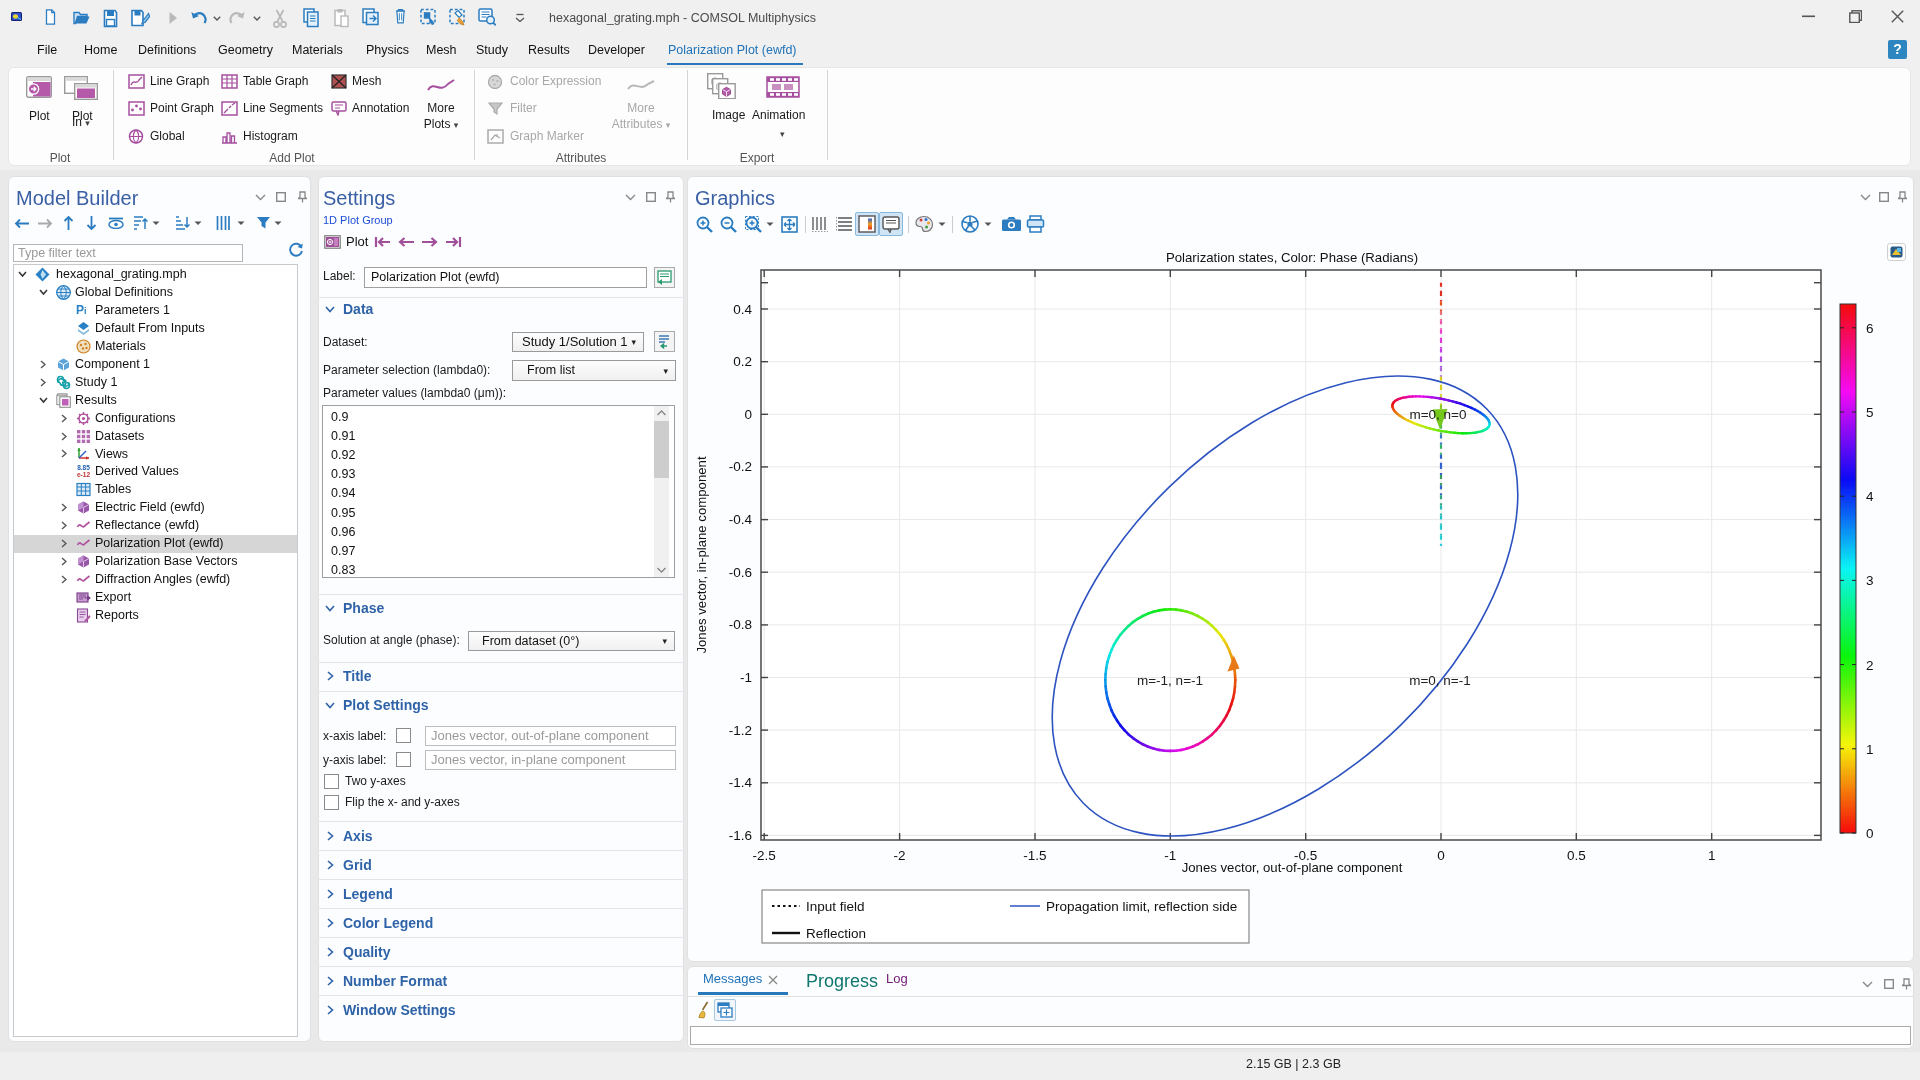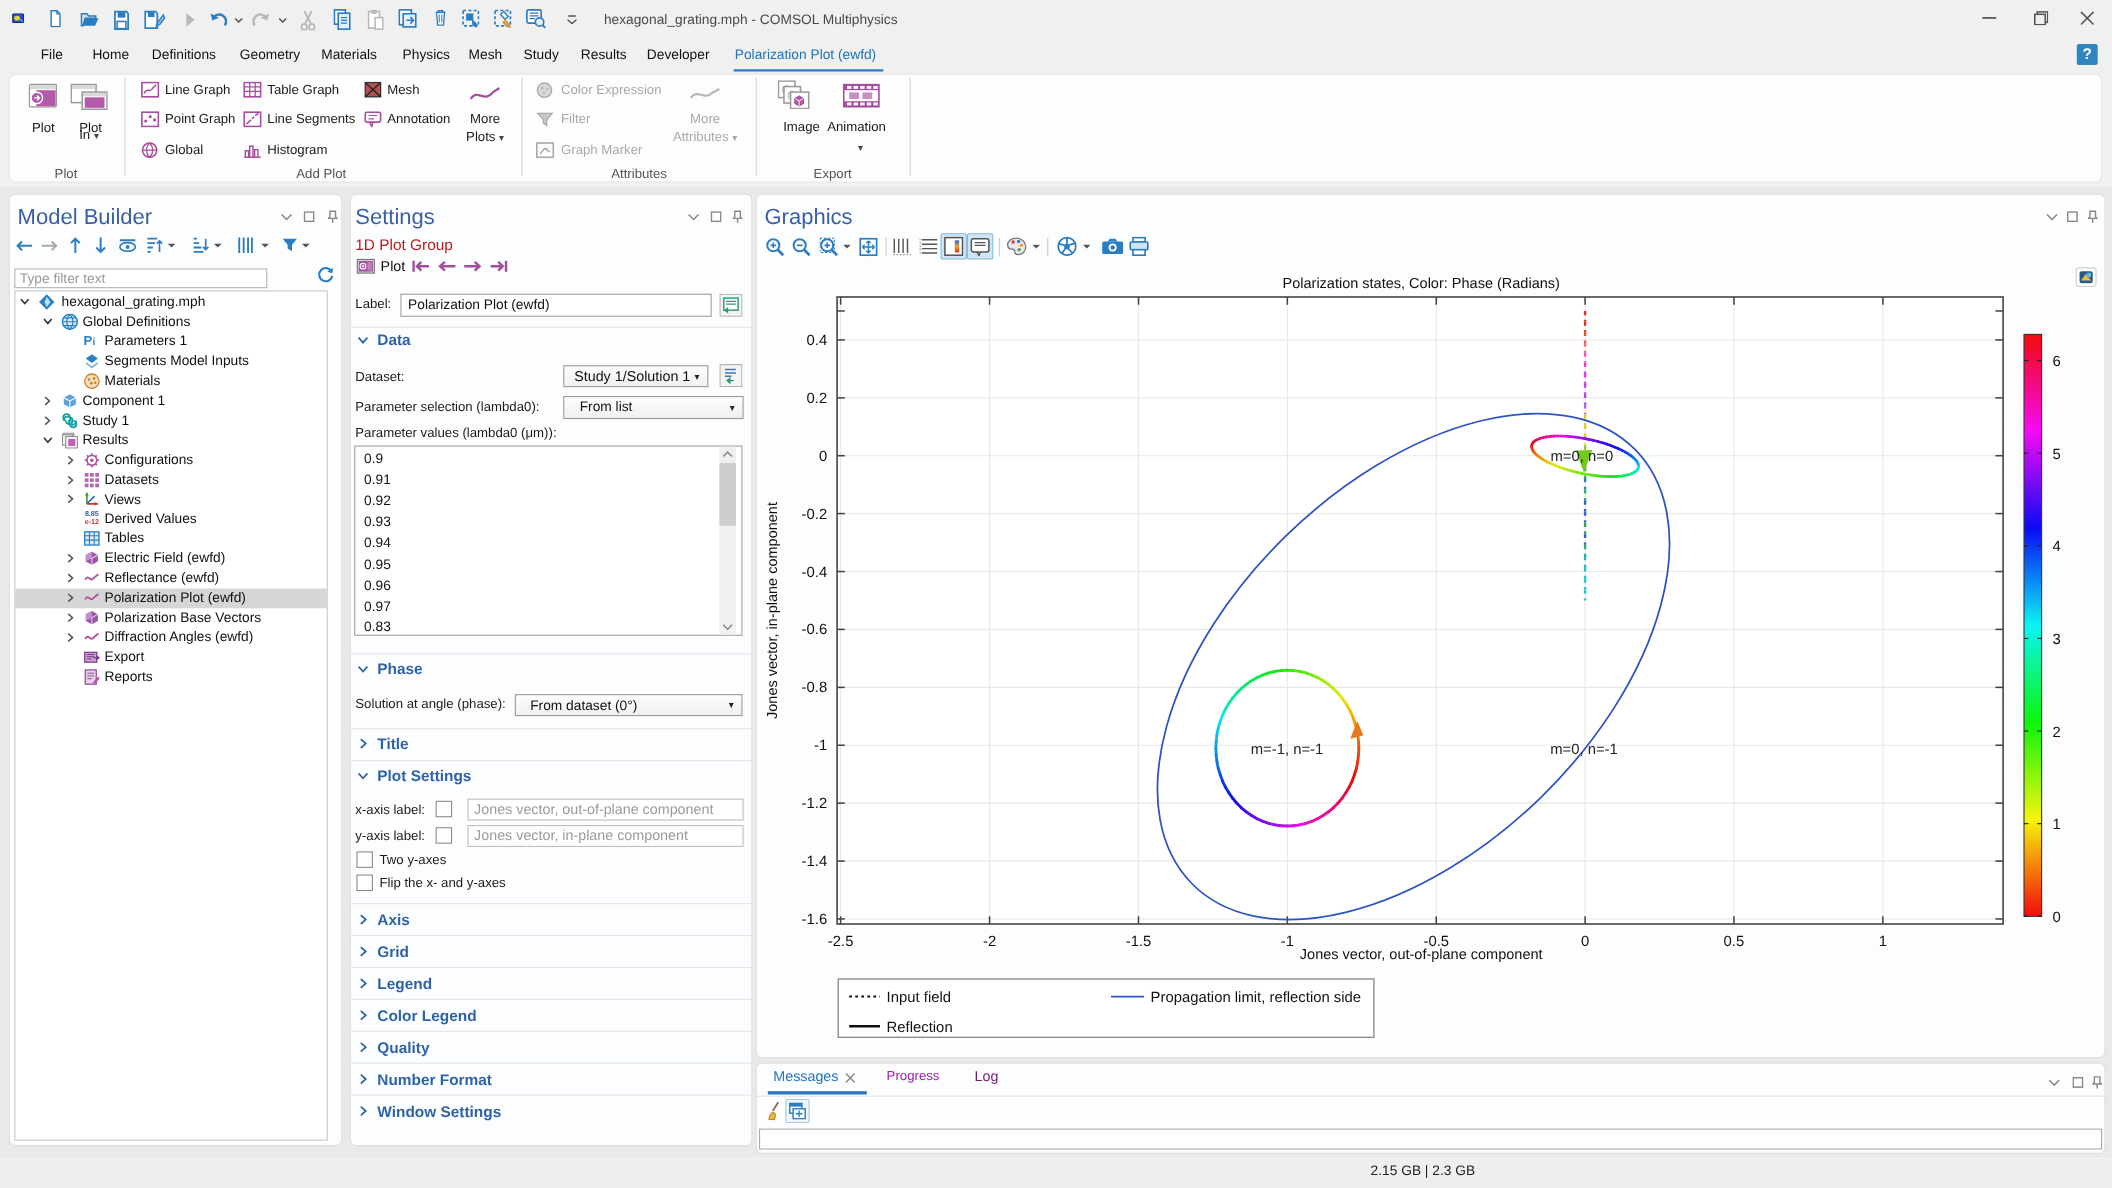--- a/index.html
+++ b/index.html
@@ -447,21 +447,21 @@
   </div>
 <div class="abs" style="left:75px;top:284.9px;font-size:12.5px;color:#111;white-space:nowrap">Global Definitions</div>
 <div class="abs" style="left:76px;top:302.875px;width:15px;height:15px;color:#2980c4;font-size:12px;font-weight:bold">P<span style="font-size:9px">i</span></div>
 <div class="abs" style="left:95px;top:302.9px;font-size:12.5px;color:#111;white-space:nowrap">Parameters 1</div>
 <div class="abs" style="left:76px;top:320.82500000000005px;width:15px;height:15px">
     <svg width="15" height="15" viewBox="0 0 15 15" style="" xmlns="http://www.w3.org/2000/svg">
       <path d="M7.5 1 L13 5 L7.5 9 L2 5 Z" fill="#2980c4"></path>
       <path d="M2 8 L7.5 12 L13 8 L13 10 L7.5 14 L2 10 Z" fill="#7db8dc"></path>
     </svg>
   </div>
-<div class="abs" style="left:95px;top:320.8px;font-size:12.5px;color:#111;white-space:nowrap">Segments Model Inputs</div>
+<div class="abs" style="left:95px;top:320.8px;font-size:12.5px;color:#111;white-space:nowrap">Default From Inputs</div>
 <div class="abs" style="left:76px;top:338.77500000000003px;width:15px;height:15px">
     <svg width="15" height="15" viewBox="0 0 15 15" style="" xmlns="http://www.w3.org/2000/svg">
       <circle cx="7.5" cy="7.5" r="6.5" fill="#f0e0c0" stroke="#d08020" stroke-width="1.2"></circle>
       <circle cx="5" cy="6" r="1.2" fill="#d08020"></circle>
       <circle cx="9.5" cy="5" r="1.2" fill="#d08020"></circle>
       <circle cx="7" cy="9.5" r="1.2" fill="#d08020"></circle>
       <circle cx="10.5" cy="9" r="1.2" fill="#d08020"></circle>
     </svg>
   </div>
 <div class="abs" style="left:95px;top:338.8px;font-size:12.5px;color:#111;white-space:nowrap">Materials</div>
@@ -647,21 +647,21 @@
 <div class="abs" style="left:646px;top:192px;width:10px;height:10px">
     <svg width="10" height="10" viewBox="0 0 10 10" style="" xmlns="http://www.w3.org/2000/svg">
       <rect x="0.7" y="0.7" width="8.6" height="8.6" fill="none" stroke="#888" stroke-width="1.4"></rect>
     </svg>
   </div>
 <div class="abs" style="left:666px;top:191px;width:9px;height:12px">
     <svg width="9" height="12" viewBox="0 0 9 12" style="" xmlns="http://www.w3.org/2000/svg">
       <path d="M2 1 h5 v5 l1.5 1.5 h-8 L2 6 Z M4.5 7.5 v4" fill="none" stroke="#888" stroke-width="1.3"></path>
     </svg>
   </div>
-<div class="abs" style="left:323px;top:214px;font-size:14px;color:#b91c1c">1D Plot Group</div>
+<div class="abs" style="left:323px;top:214px;font-size:11px;color:#1d4ed8">1D Plot Group</div>
 <div class="abs" style="left:324px;top:235px;width:17px;height:14px">
     <svg width="17" height="14" viewBox="0 0 17 14" style="" xmlns="http://www.w3.org/2000/svg">
       <rect x="0.8" y="0.8" width="15.4" height="12.4" fill="#fff" stroke="#777" stroke-width="1.2"></rect>
       <rect x="2" y="2" width="13" height="10" fill="#a0509b"></rect>
       <circle cx="6" cy="7" r="2.6" fill="none" stroke="#fff" stroke-width="1"></circle>
       <path d="M4.8 7 h2.4 M6 5.8 v2.4" stroke="#fff" stroke-width="0.9"></path>
       <rect x="10" y="3" width="4" height="8" fill="#c480bc"></rect>
     </svg>
   </div>
 <div class="abs" style="left:346px;top:234px;font-size:13px;color:#111">Plot</div>
@@ -957,21 +957,21 @@
     </svg>
   </div>
 <div class="panel" style="left:687px;top:966px;width:1227px;height:83px"></div>
 <div class="abs" style="left:703px;top:971px;font-size:13px;color:#2073b8">Messages</div>
 <div class="abs" style="left:768px;top:975px;width:10px;height:10px">
     <svg width="10" height="10" viewBox="0 0 10 10" style="" xmlns="http://www.w3.org/2000/svg">
       <path d="M1 1 L9 9 M9 1 L1 9" stroke="#888" stroke-width="1.3"></path>
     </svg>
   </div>
 <div class="abs" style="left:698px;top:992px;width:90px;height:3px;background:#2878bc"></div>
-<div class="abs" style="left:806px;top:971px;font-size:12px;color:#a21caf">Progress</div>
+<div class="abs" style="left:806px;top:971px;font-size:18px;color:#0f766e">Progress</div>
 <div class="abs" style="left:886px;top:971px;font-size:13px;color:#701a75">Log</div>
 <div class="abs" style="left:1862px;top:981px;width:11px;height:7px">
     <svg width="11" height="7" viewBox="0 0 11 7" style="" xmlns="http://www.w3.org/2000/svg">
       <path d="M1 1 L5.5 5.5 L10 1" fill="none" stroke="#888" stroke-width="1.4"></path>
     </svg>
   </div>
 <div class="abs" style="left:1884px;top:979px;width:10px;height:10px">
     <svg width="10" height="10" viewBox="0 0 10 10" style="" xmlns="http://www.w3.org/2000/svg">
       <rect x="0.7" y="0.7" width="8.6" height="8.6" fill="none" stroke="#888" stroke-width="1.4"></rect>
     </svg>

